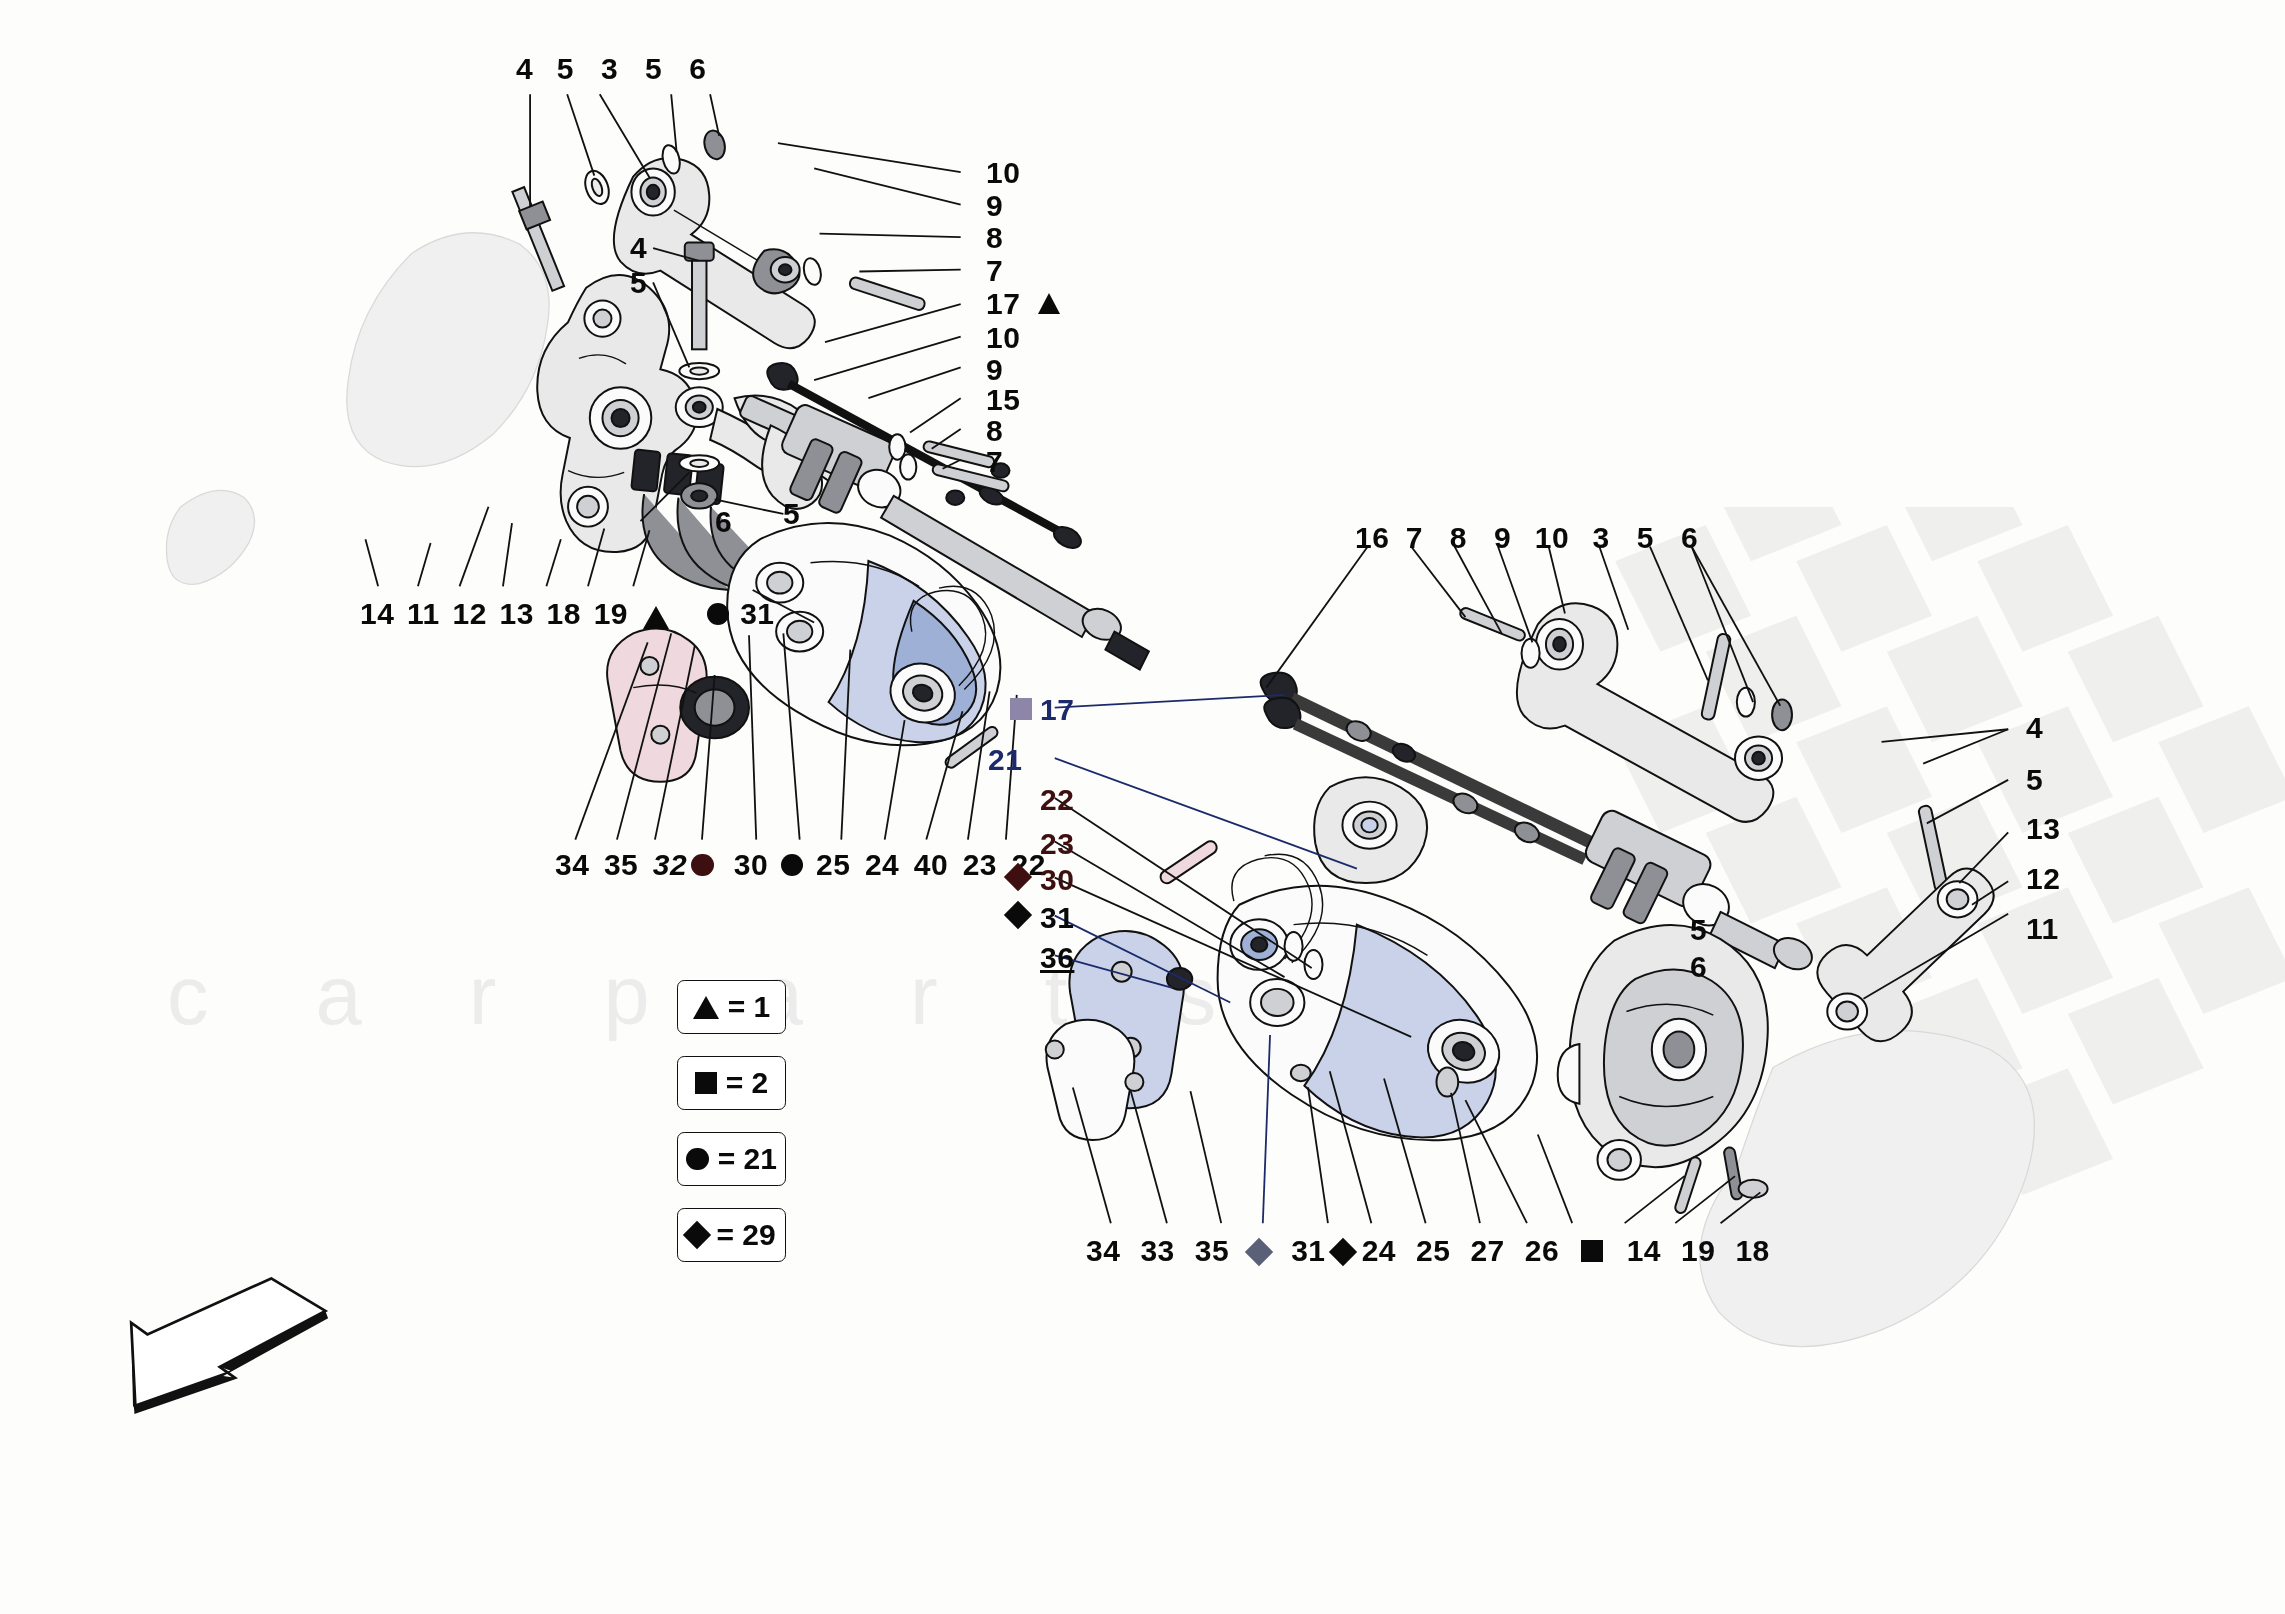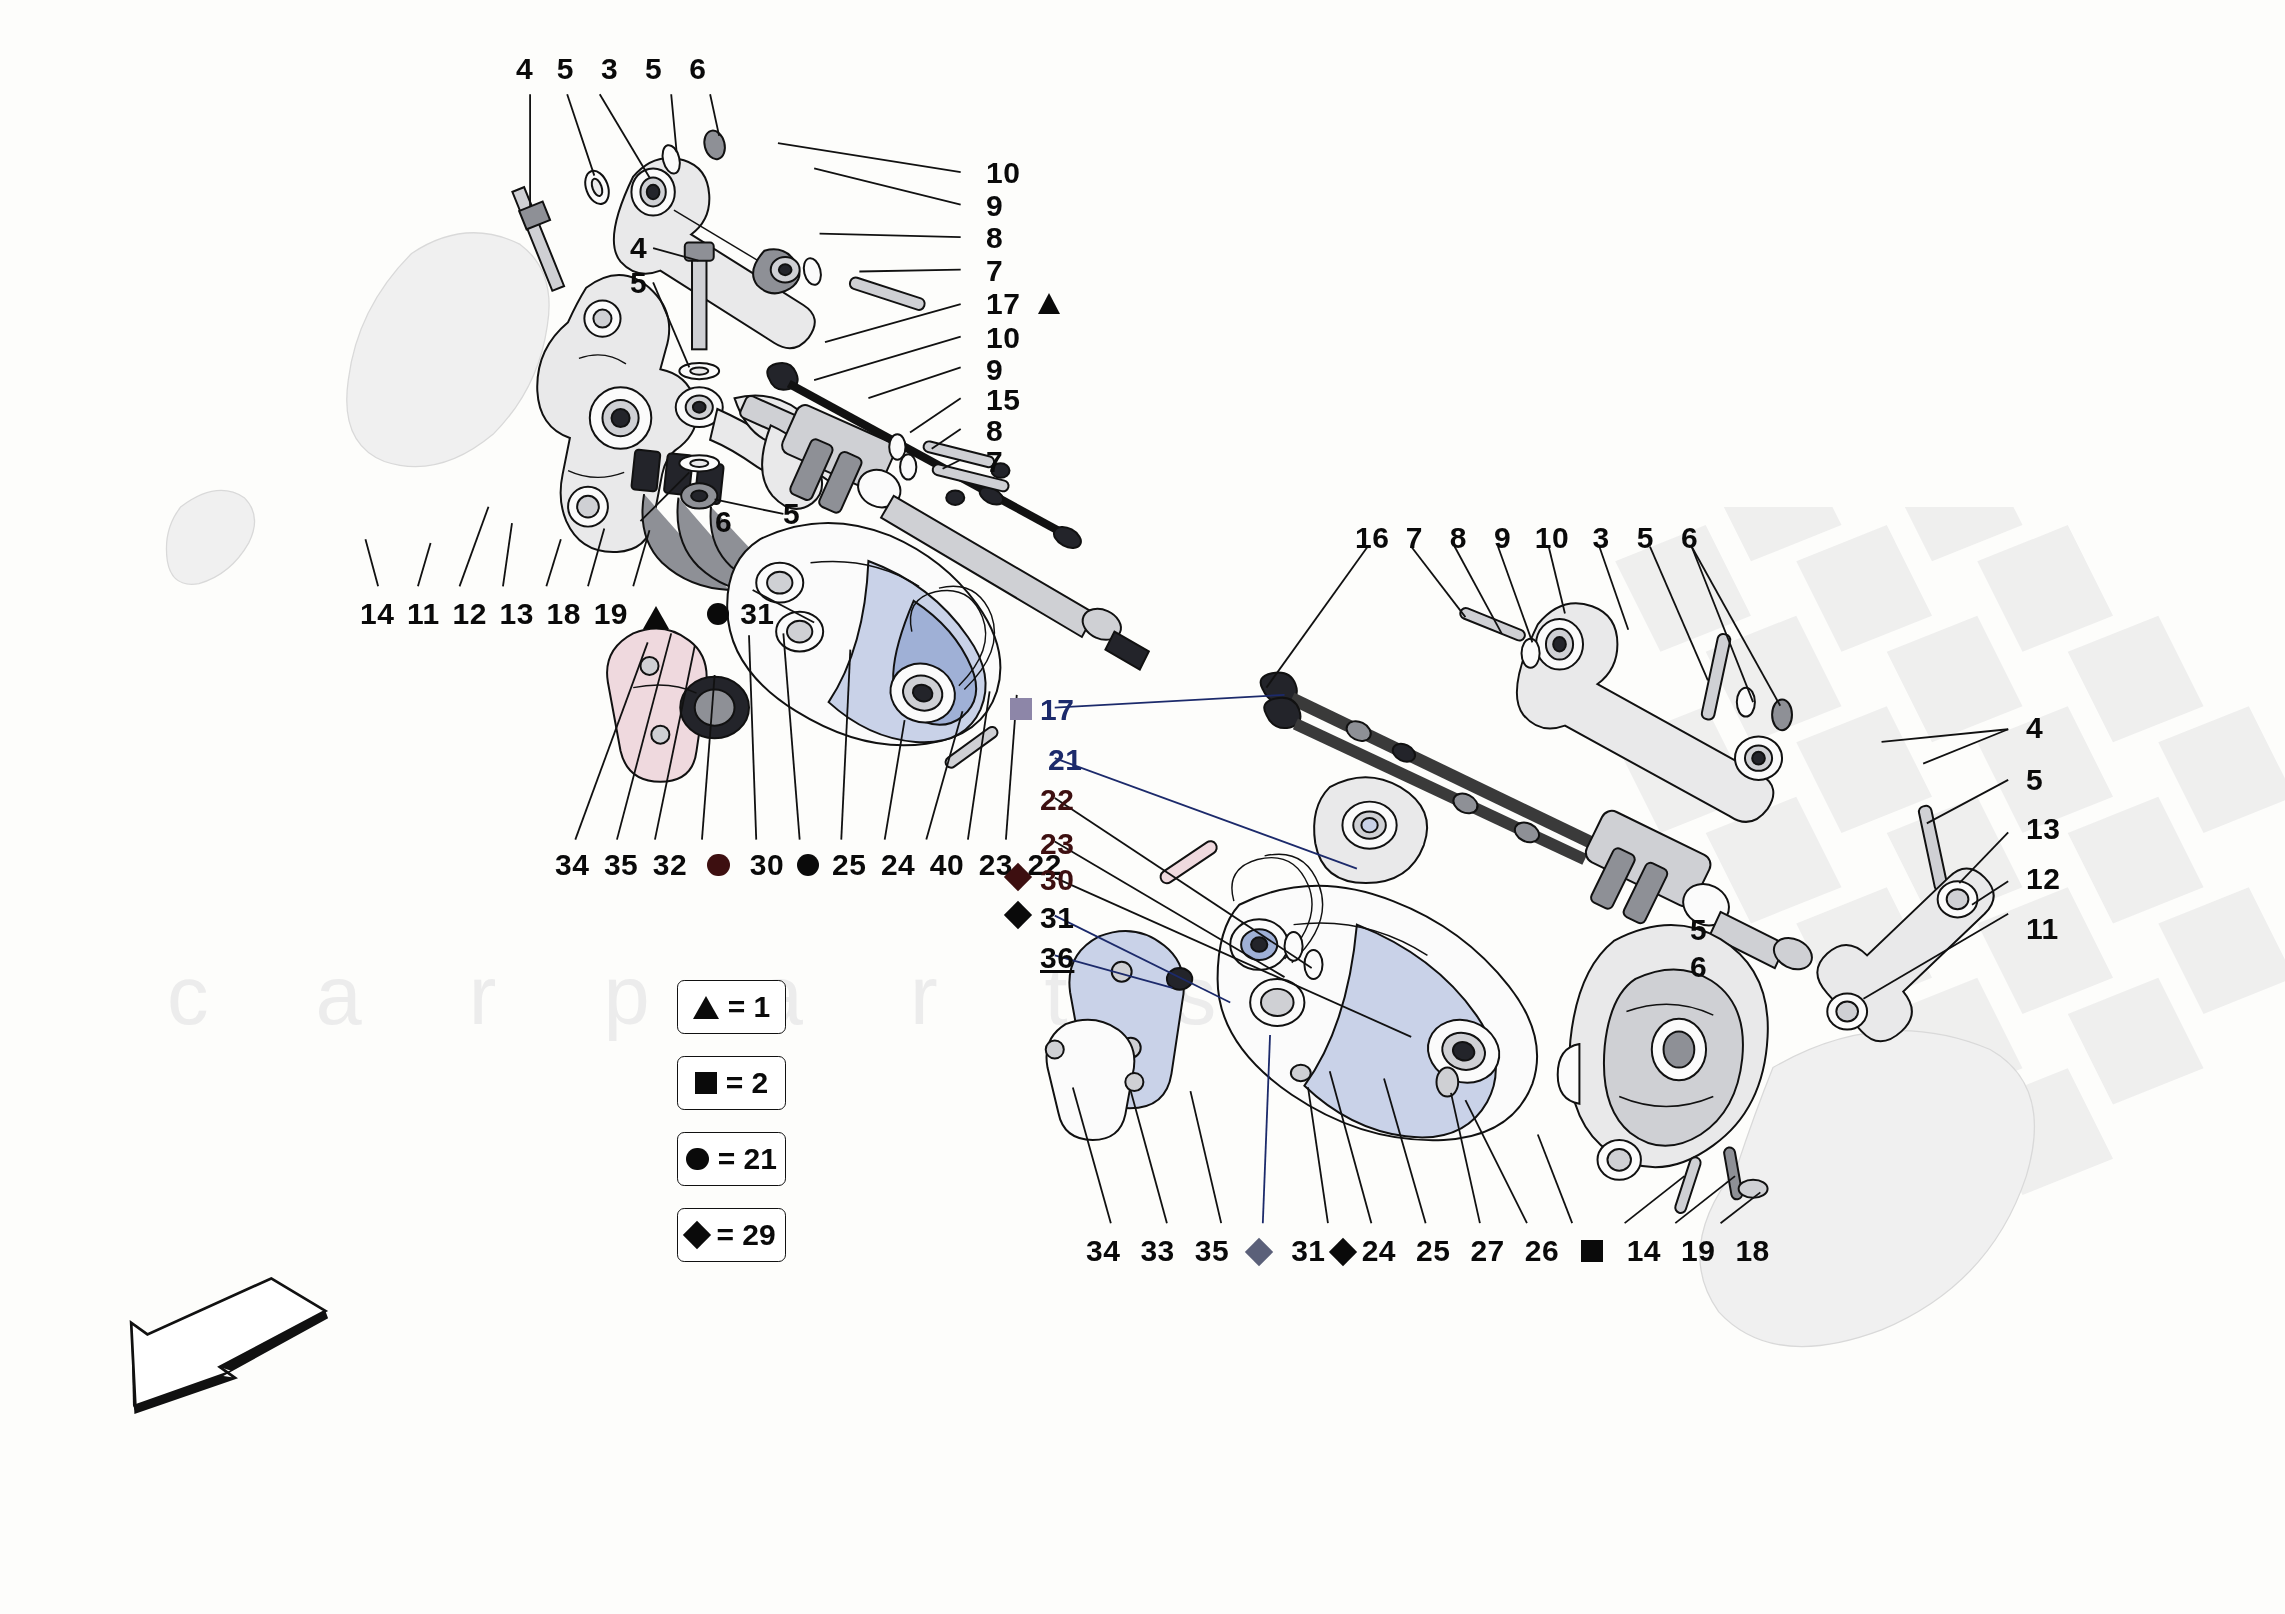--- a/index.html
+++ b/index.html
@@ -464,34 +464,34 @@
     <span class="lbl" style="margin-right:12.7px;">18</span>
     <span class="lbl" style="margin-right:14.5px;">19</span>
     <span class="gl gl-tri" style="margin-right:38px;"></span>
     <span class="gl gl-cir" style="margin-right:11px;margin-bottom:3.6px;"></span>
     <span class="lbl">31</span>
   </div>
 
   <div class="row" style="left:555px;top:850px;">
     <span class="lbl" style="margin-right:14.5px;">34</span>
     <span class="lbl" style="margin-right:14.5px;">35</span>
-    <span class="lbl" style="margin-right:20px;">32</span>
+    <span class="lbl" style="margin-right:4px;font-style:italic;">32</span>
     <span class="gl gl-cir dk" style="margin-right:20px;margin-bottom:3.6px;"></span>
     <span class="lbl" style="margin-right:12.7px;">30</span>
     <span class="gl gl-cir" style="margin-right:12.7px;margin-bottom:3.6px;"></span>
     <span class="lbl" style="margin-right:14.5px;">25</span>
     <span class="lbl" style="margin-right:14.5px;">24</span>
     <span class="lbl" style="margin-right:14.5px;">40</span>
     <span class="lbl" style="margin-right:14.5px;">23</span>
     <span class="lbl">22</span>
   </div>
 
   <span class="gl gl-sq violet" style="position:absolute;left:1010px;top:698px;"></span>
   <div class="lbl blue" style="left:1040px;top:695px;">17</div>
-  <div class="lbl blue" style="left:1048px;top:745px;">21</div>
+  <div class="lbl blue" style="left:988px;top:745px;">21</div>
   <div class="lbl dkred" style="left:1040px;top:785px;">22</div>
   <div class="lbl dkred" style="left:1040px;top:829px;">23</div>
   <span class="gl gl-dia dk" style="position:absolute;left:1008px;top:867px;"></span>
   <div class="lbl dkred" style="left:1040px;top:865px;">30</div>
   <span class="gl gl-dia" style="position:absolute;left:1008px;top:905px;"></span>
   <div class="lbl" style="left:1040px;top:903px;">31</div>
   <div class="lbl" style="left:1040px;top:943px;text-decoration:underline;">36</div>
 
   <div class="legend">
     <div class="legbox">

